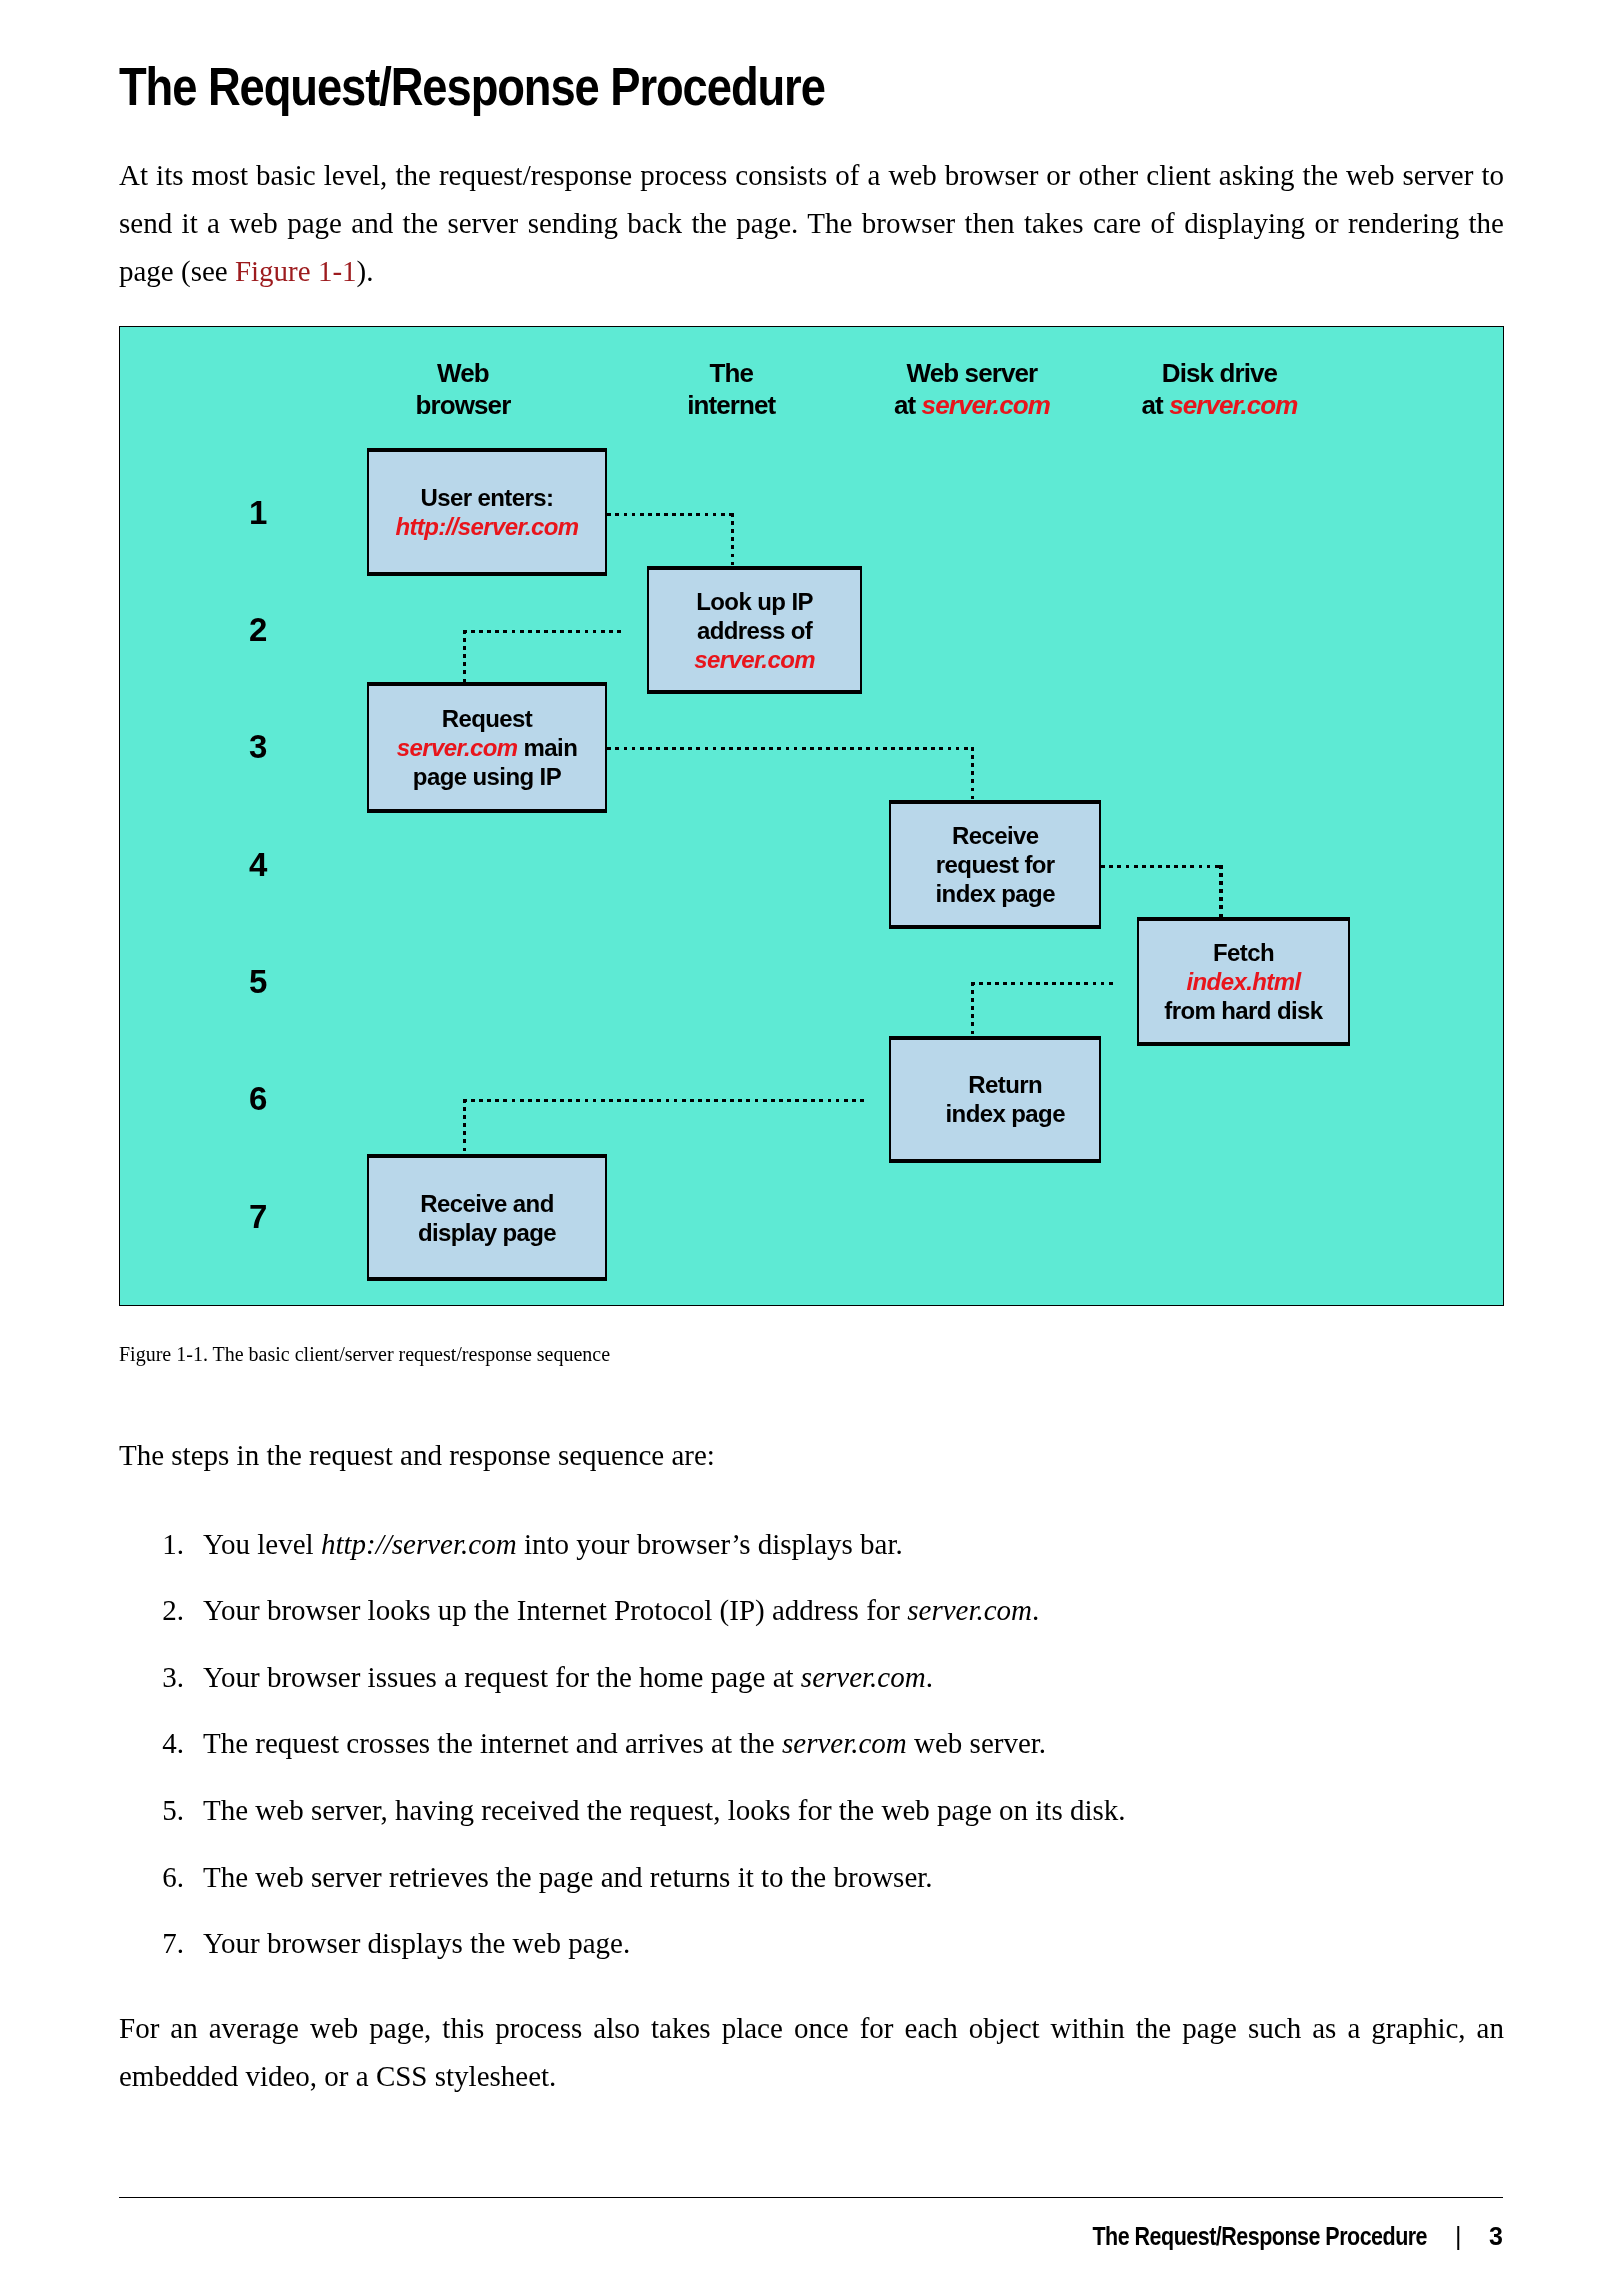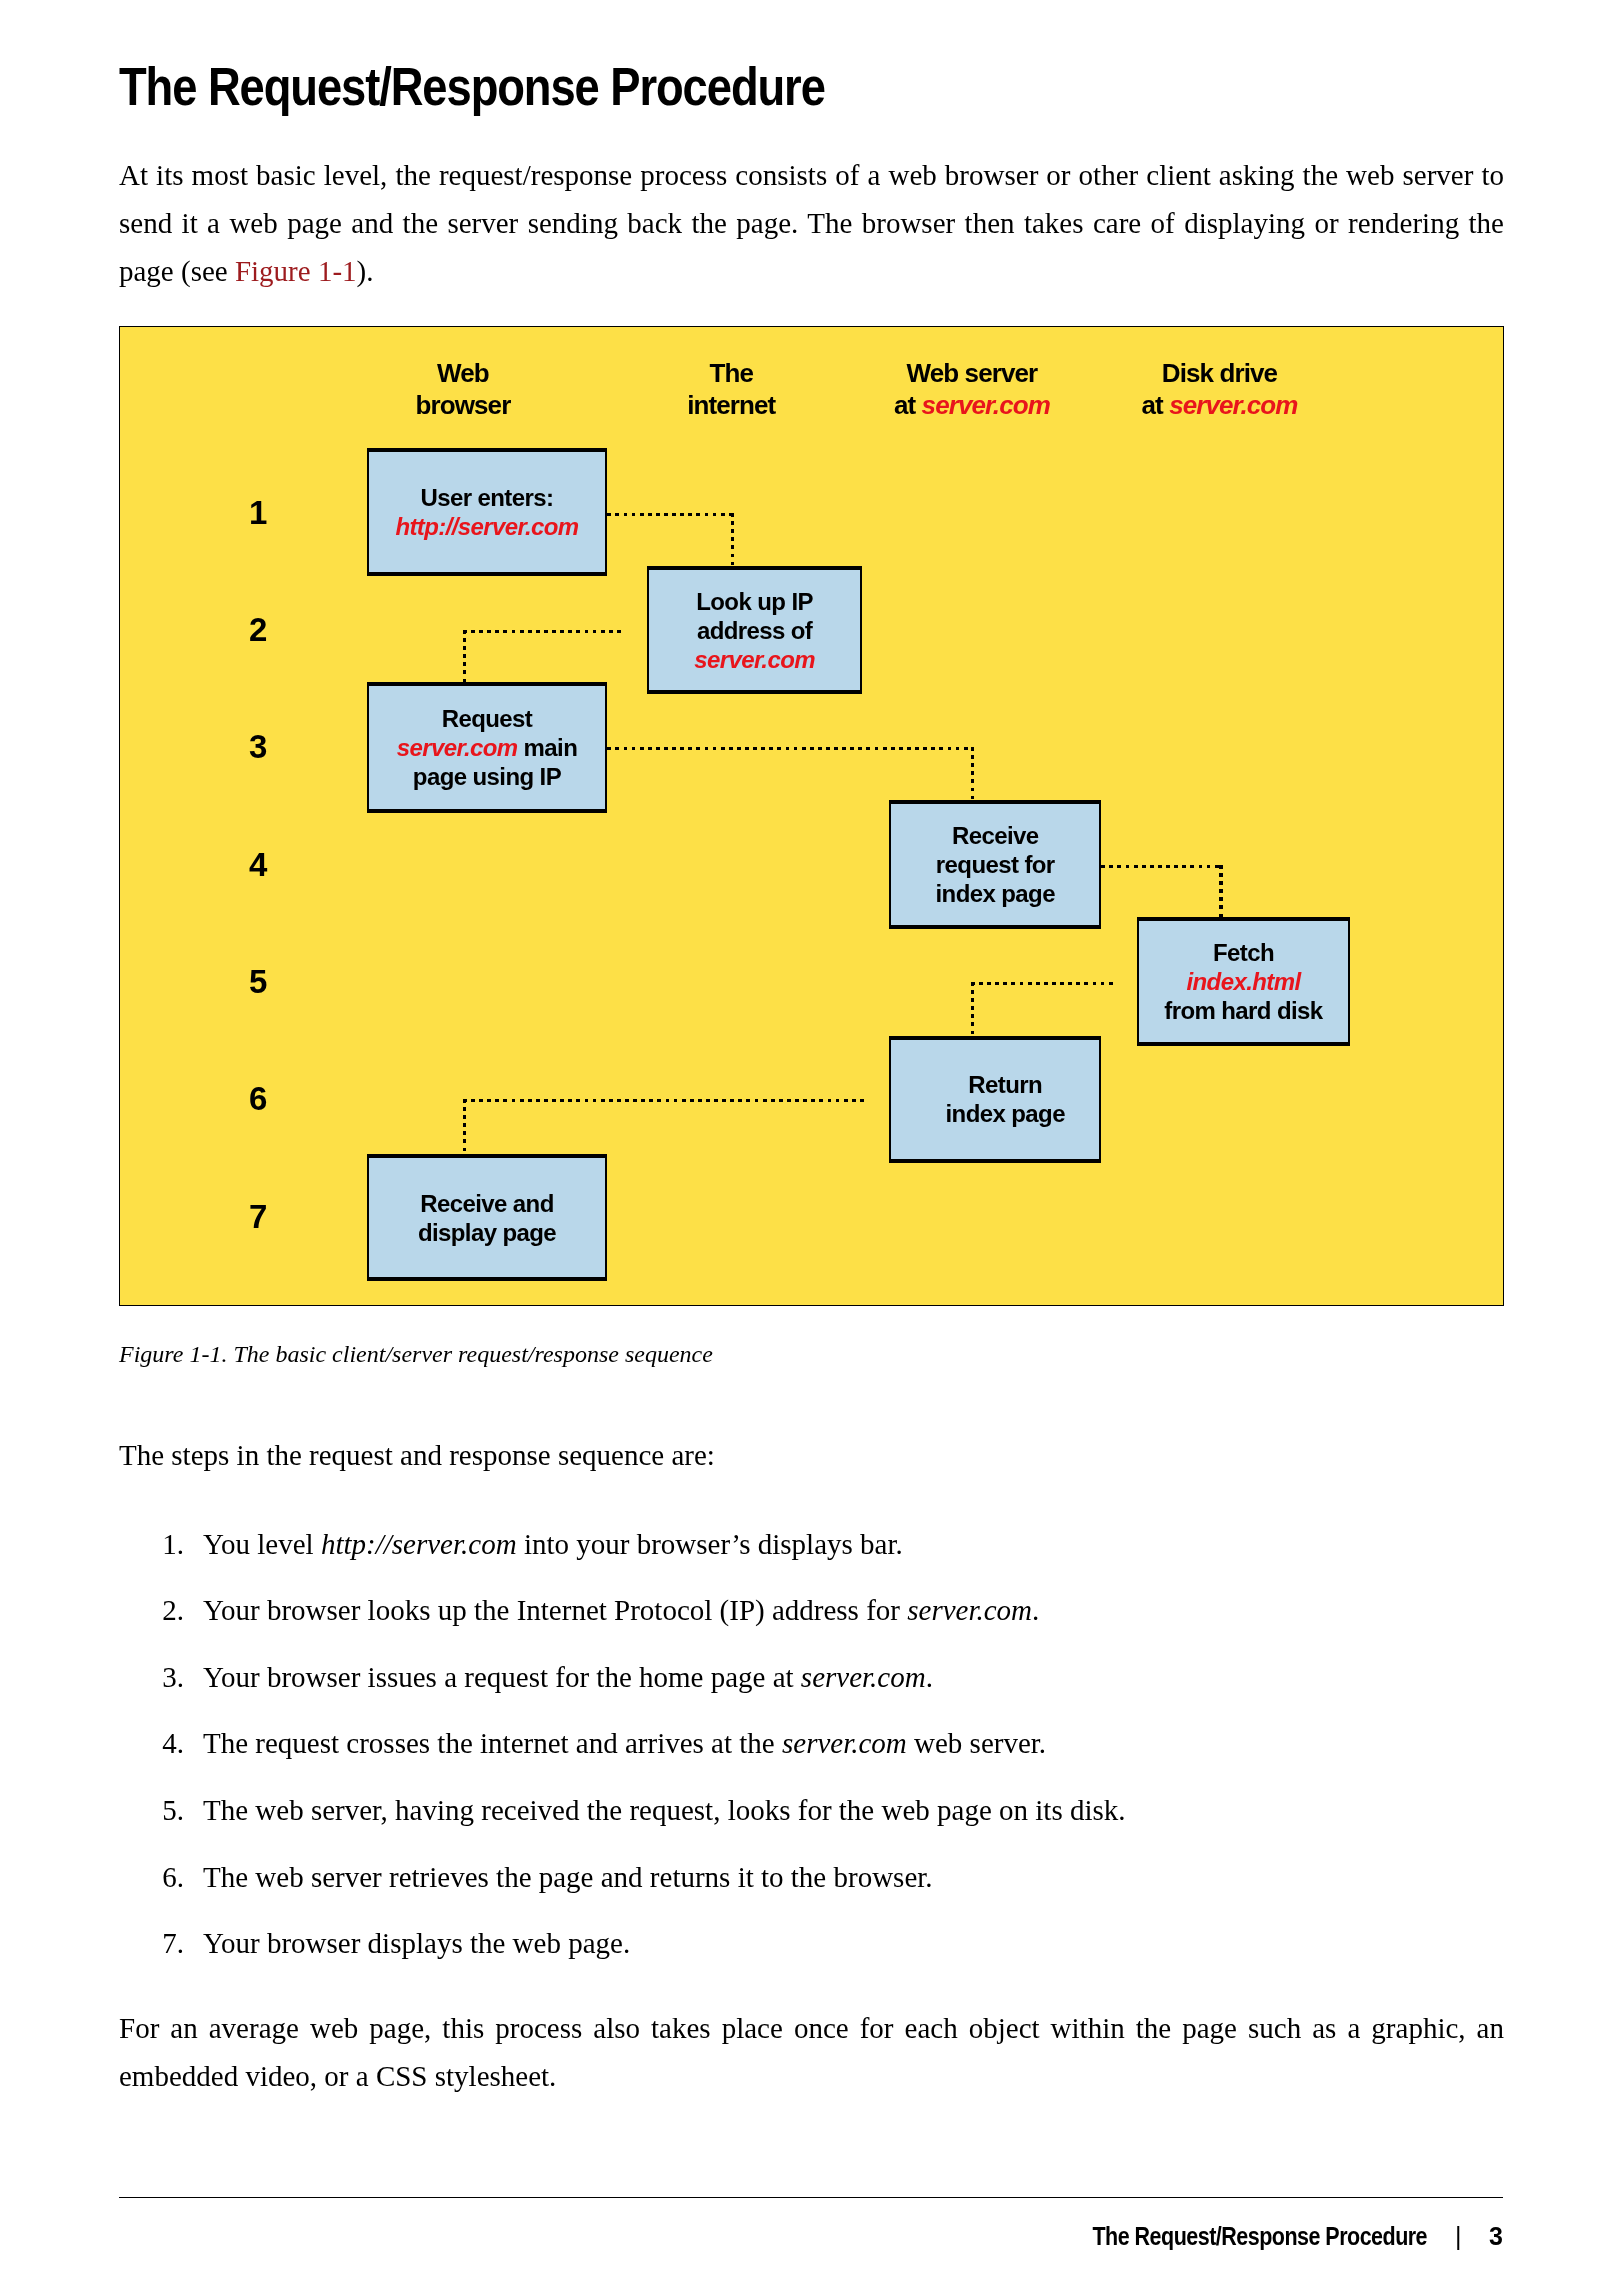--- a/index.html
+++ b/index.html
@@ -28,21 +28,21 @@
   .body-text{font-size:29px;line-height:48px;margin:0;}
   .justify{text-align:justify;}
   .fig-link{color:#9d1b1e;text-decoration:none;cursor:pointer;}
   
   .figure-box{
     position:relative;
     margin-top:31px;
     height:978px;
     border:1.9px solid #000;
     font-family:"Liberation Sans",sans-serif;
-    background:#fde047;
+    background:#5eead4;
   }
   .col-header{
     position:absolute;top:3.1%;
     transform:translateX(-50%);
     text-align:center;
     font-weight:bold;
     font-size:26px;line-height:32px;
     letter-spacing:-0.9px;
     white-space:nowrap;
   }
@@ -83,21 +83,21 @@
   .c23v{top:31.0%;left:24.8%;height:5.4%;}
   .c34h{top:43.0%;left:33.5%;width:28.0%;}
   .c34v{top:43.0%;left:61.5%;height:5.5%;}
   .c45h{top:55.0%;left:69.2%;width:10.3%;}
   .c45v{top:55.0%;left:79.5%;height:5.5%;}
   .c56h{top:67.0%;left:61.5%;width:10.3%;}
   .c56v{top:67.0%;left:61.5%;height:5.6%;}
   .c67h{top:79.0%;left:24.8%;width:29.1%;}
   .c67v{top:79.0%;left:24.8%;height:5.7%;}
   
-  .caption{margin:30px 0 0 0;font-size:24px;line-height:36px;font-style:italic;}
+  .caption{margin:30px 0 0 0;font-size:20px;line-height:36px;}
   .steps-intro{margin-top:59px;}
   .steps-list{margin:46px 0 0 0;padding:0;list-style:none;}
   .steps-list li{display:flex;font-size:29px;line-height:39px;margin-bottom:27.6px;}
   .li-num{flex:none;width:65px;text-align:right;margin-right:19px;}
   .closing{margin-top:41px;}
   
   .footer{
     position:absolute;left:119px;right:120px;top:2197px;
     border-top:1.9px solid #000;
     padding-top:24px;

